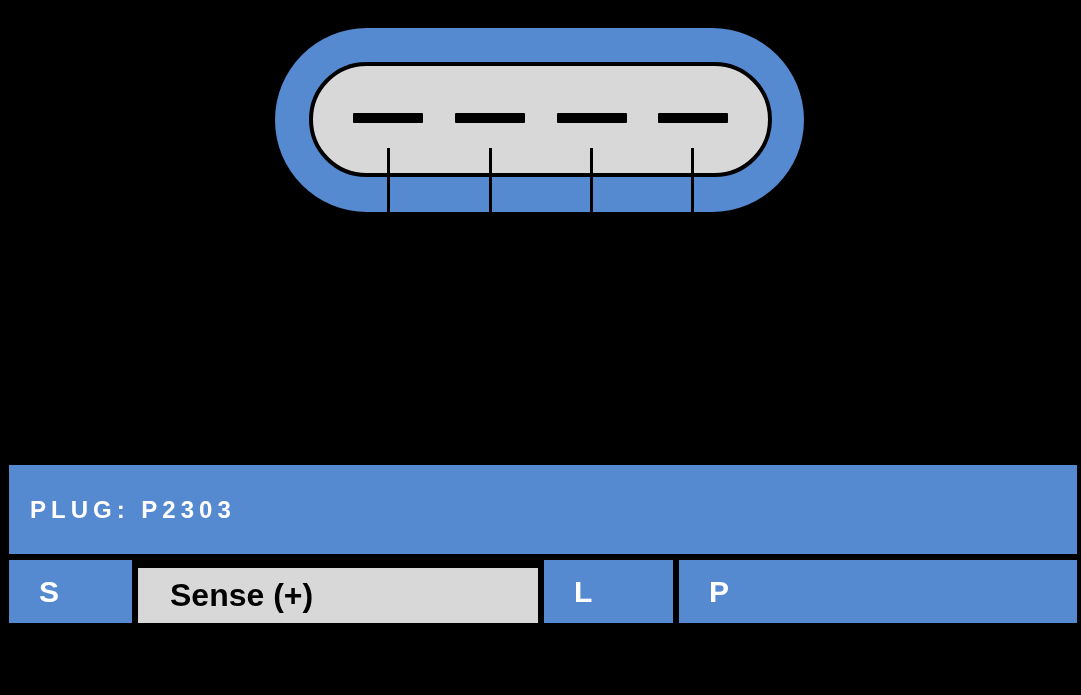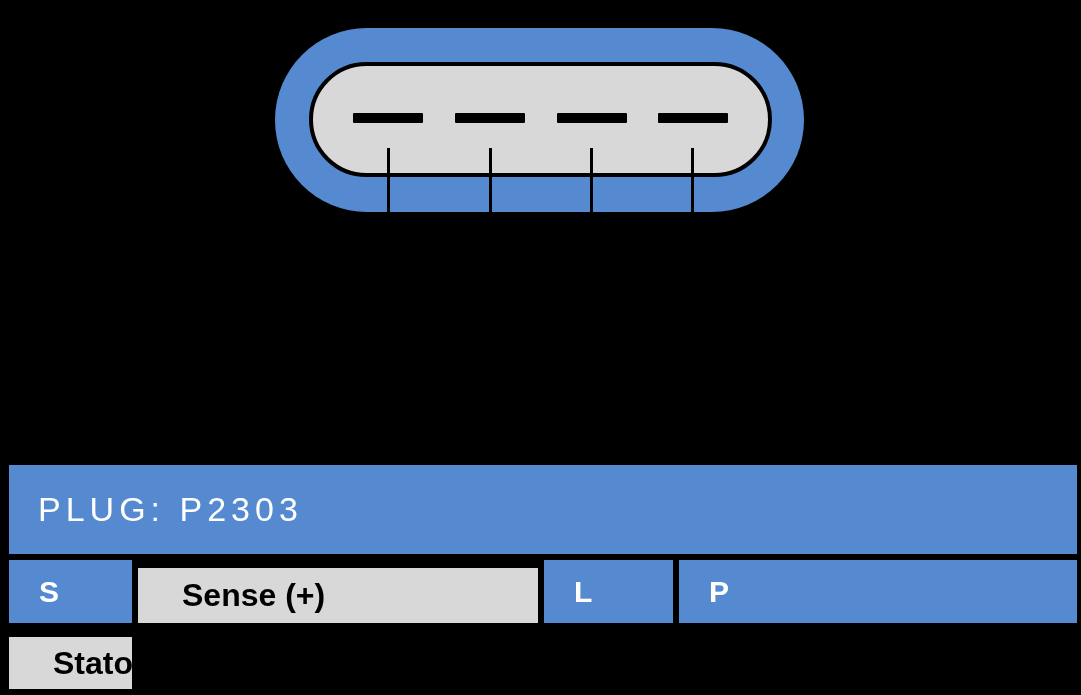--- a/index.html
+++ b/index.html
@@ -75,38 +75,38 @@
     padding: 5px 4px 6px 9px;
   }
   .cell {
     display: flex;
     align-items: center;
   }
   .cell.title {
     grid-column: 1 / -1;
     background: var(--accent-blue, #5589D0);
     color: var(--header-text, #fff);
-    font-size: 34px;
-    font-weight: normal;
+    font-size: 24px;
+    font-weight: bold;
     letter-spacing: 5px;
-    padding-left: 29px;
+    padding-left: 21px;
   }
   .cell.pin {
     background: var(--accent-blue, #5589D0);
     color: var(--header-text, #fff);
     font-size: 30px;
     font-weight: bold;
     padding-left: 30px;
   }
   .cell.func {
     background: var(--light-gray, #D8D8D8);
     color: var(--value-text, #000);
     font-size: 32px;
     font-weight: 600;
-    padding-left: 44px;
+    padding-left: 32px;
     margin-top: 8px;
   }
 </style>
 </head>
 <body>
 
 <div class="connector">
   <div class="connector-face"></div>
   <div class="pin-lead p1"></div>
   <div class="pin-lead p2"></div>
@@ -119,14 +119,13 @@
 </div>
 
 <div class="pinout-table">
   <div class="cell title">PLUG: P2303</div>
 
   <div class="cell pin">S</div>
   <div class="cell func">Sense (+)</div>
 
   <div class="cell pin">L</div>
   <div class="cell pin">P</div>
-  <div class="cell func">Stator</div>
 </div>
 
 </body></html>

